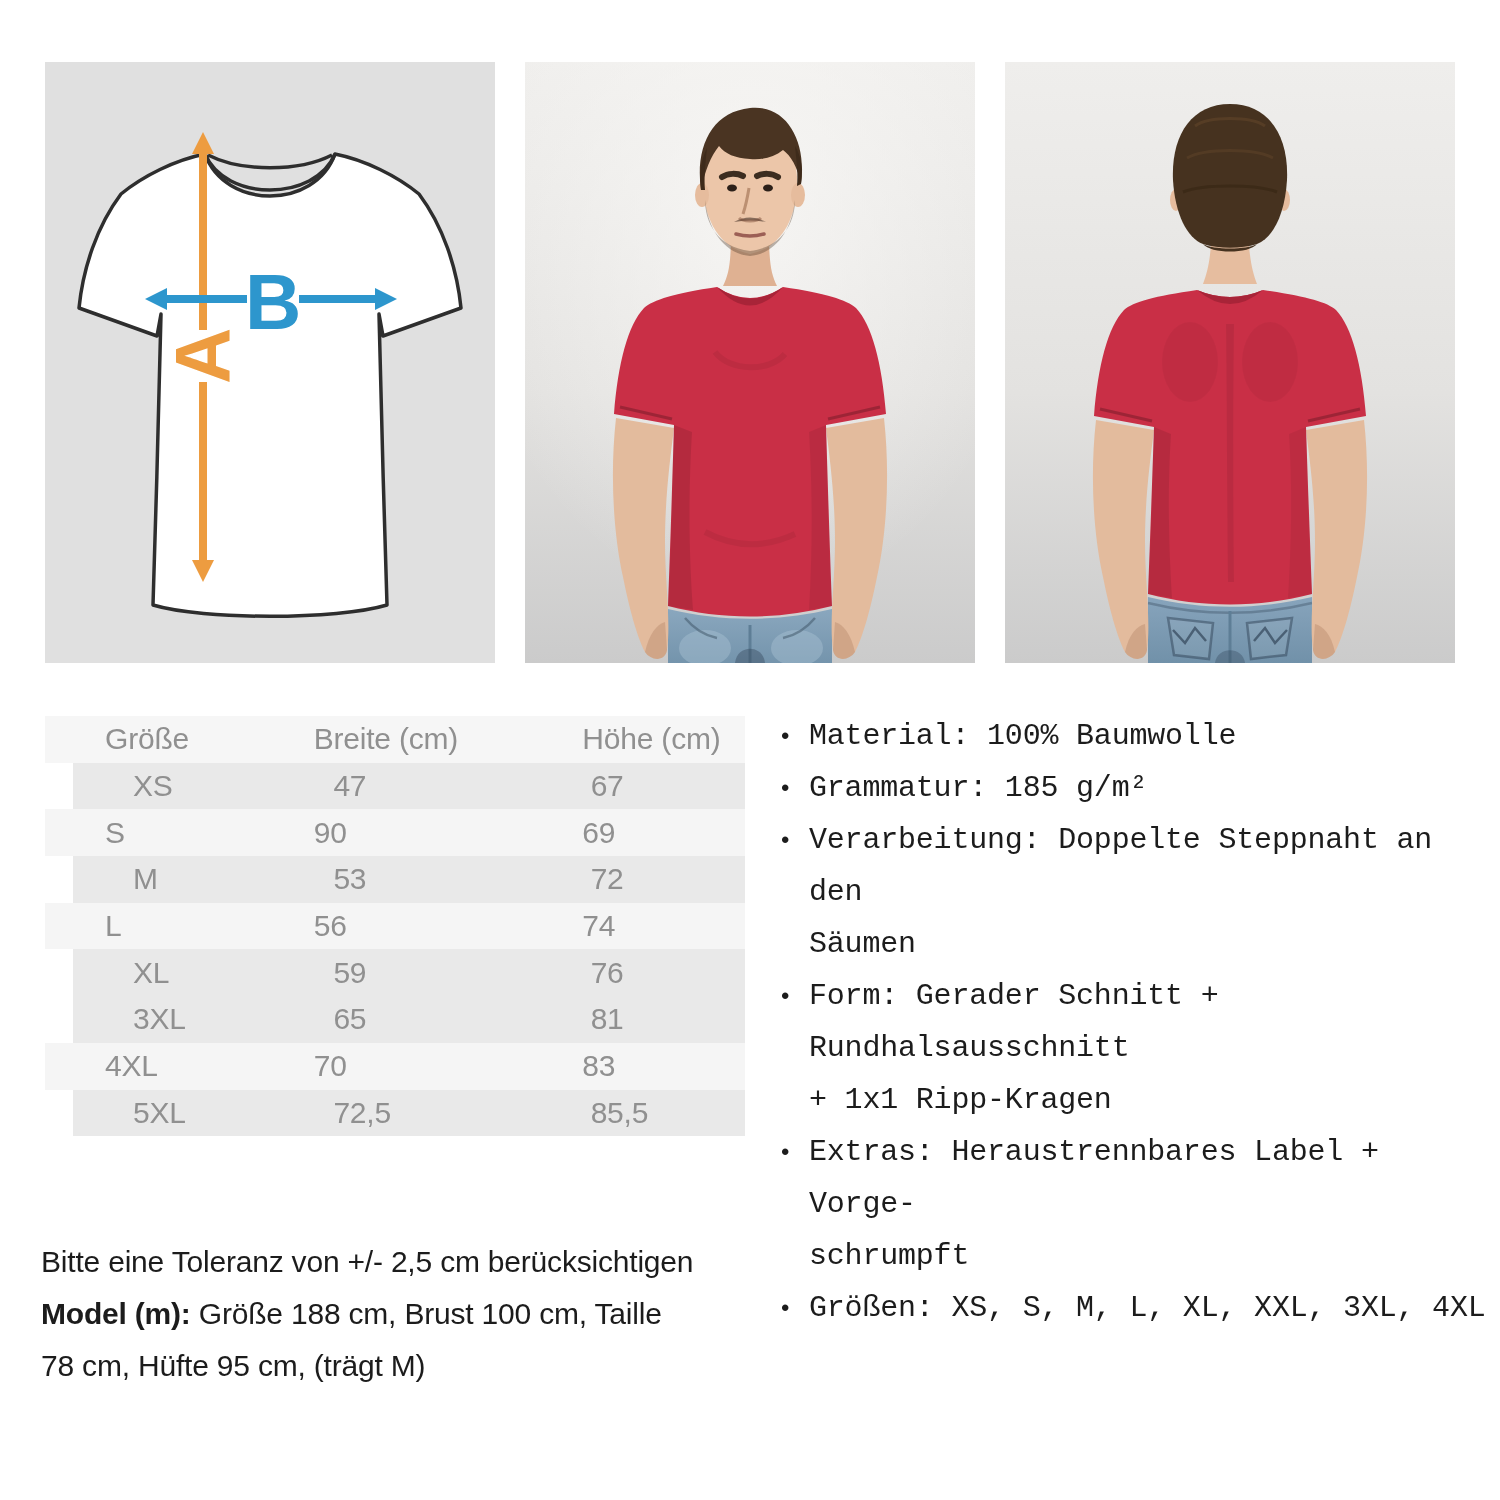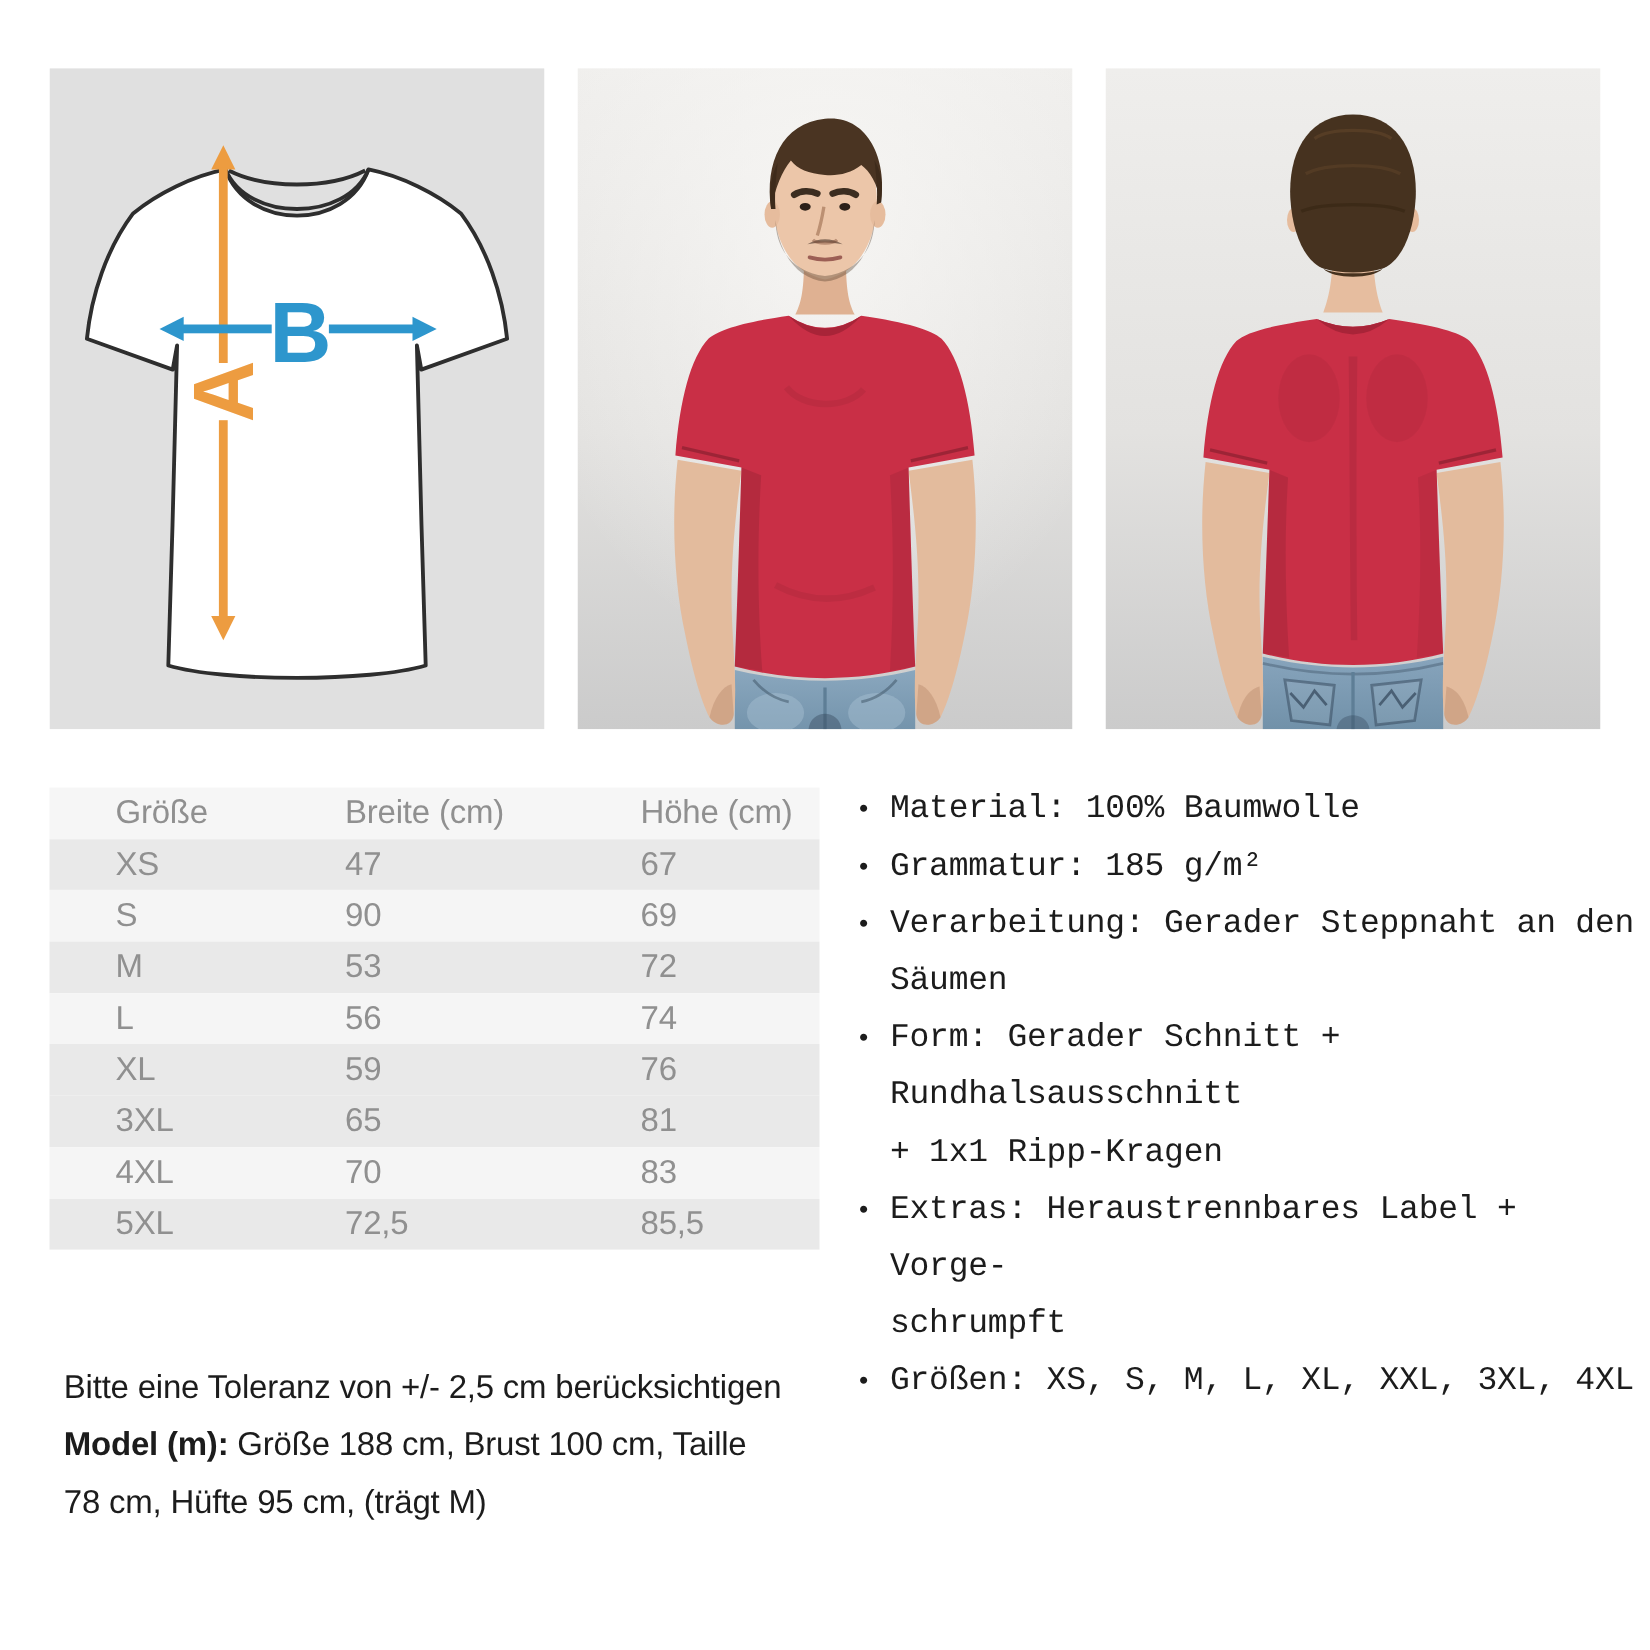--- a/index.html
+++ b/index.html
@@ -15,25 +15,25 @@
   svg{display:block;}
   svg text{font-family:"Liberation Sans", sans-serif;}
 
   
   .table-block{position:absolute;left:45px;top:716px;width:700px;}
   .trow{display:flex;height:46.7px;align-items:center;font-size:30px;color:#909090;gap:46px;}
   .c1{width:250px;padding-left:60px;box-sizing:border-box;}
   .c2{width:260px;}
   .c3{width:190px;}
   .t-head{background:#f6f6f6;}
-  .r-odd{background:#e9e9e9;}
+  .r-odd{background:#e9e9e9;margin-left:28px;}
   .r-even{background:#f5f5f5;}
 
   
-  .notes{position:absolute;left:58px;top:1236px;width:740px;font-size:30px;line-height:52px;}
+  .notes{position:absolute;left:41px;top:1236px;width:740px;font-size:30px;line-height:52px;}
   .notes .model-line{white-space:pre-line;}
   .bold{font-weight:bold;}
 
   
   .desc{position:absolute;left:781px;top:710px;width:706px;font-size:30px;line-height:52px;}
   .desc p{margin:0 0 46px 0;white-space:pre-line;}
   .desc ul{list-style:none;margin:0;padding:0;}
   .desc li{display:flex;align-items:flex-start;}
   .bullet{width:28px;flex:0 0 28px;font-size:24px;line-height:52px;}
   .li-text{white-space:pre-line;flex:1;font-family:Liberation Mono, monospace;}
@@ -253,21 +253,21 @@
     <li>
       <span class="bullet">•</span>
       <span class="li-text">Material: 100% Baumwolle</span>
     </li>
     <li>
       <span class="bullet">•</span>
       <span class="li-text">Grammatur: 185 g/m²</span>
     </li>
     <li>
       <span class="bullet">•</span>
-      <span class="li-text">Verarbeitung: Gerader Steppnaht an den
+      <span class="li-text">Verarbeitung: Doppelte Steppnaht an den
 Säumen</span>
     </li>
     <li>
       <span class="bullet">•</span>
       <span class="li-text">Form: Gerader Schnitt + Rundhalsausschnitt
 + 1x1 Ripp-Kragen</span>
     </li>
     <li>
       <span class="bullet">•</span>
       <span class="li-text">Extras: Heraustrennbares Label + Vorge-

